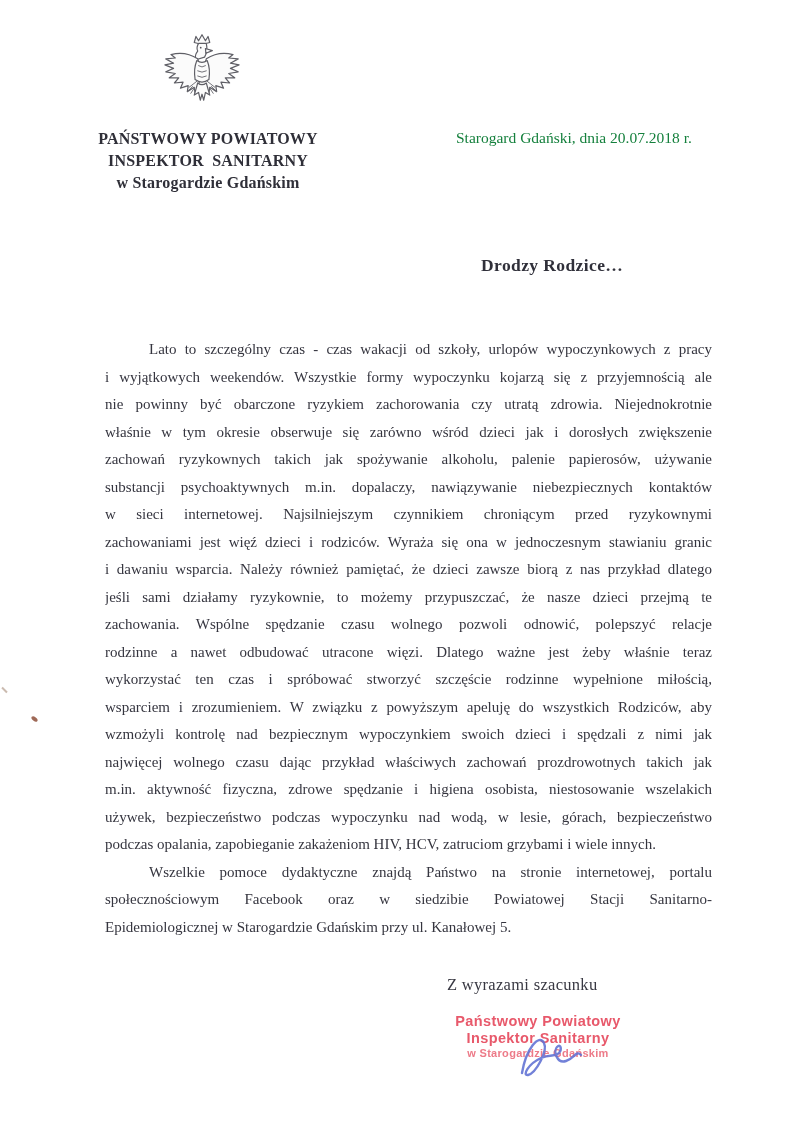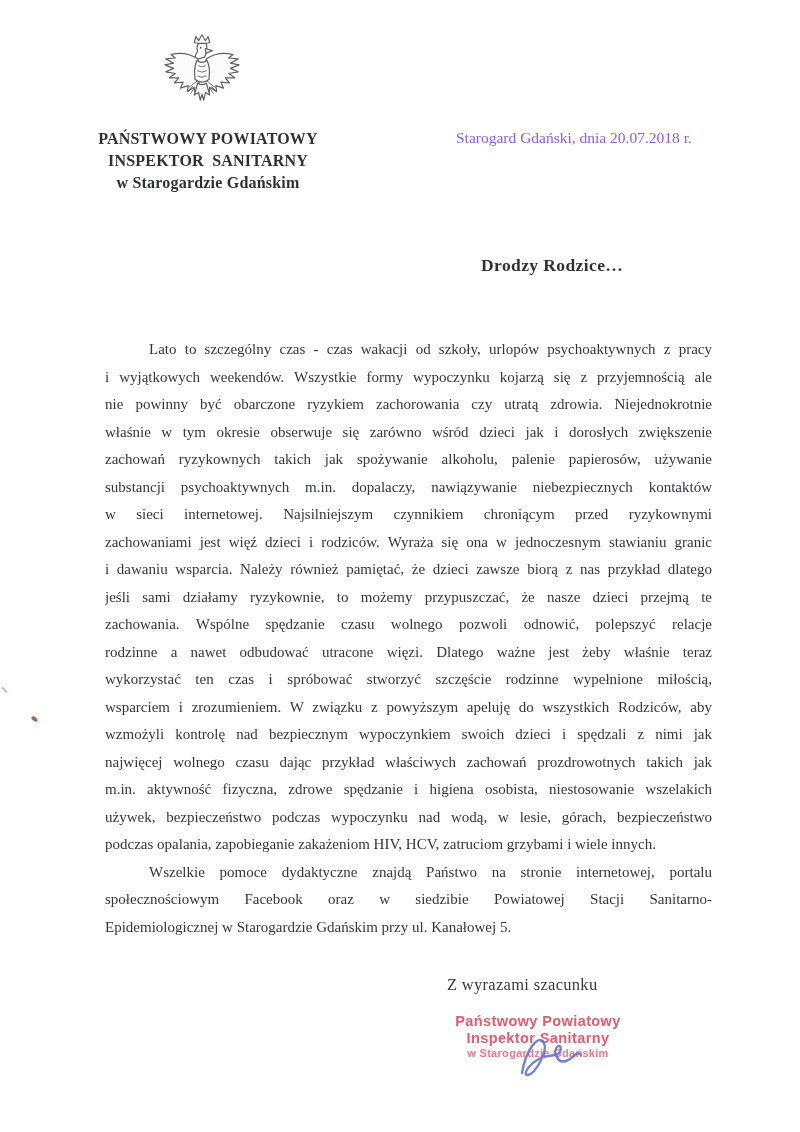--- a/index.html
+++ b/index.html
@@ -34,21 +34,21 @@
     line-height: 22px;
     letter-spacing: 0.2px;
     color: #2f2f38;
   }
   .institution .pre { white-space: pre; }
   .date-line {
     position: absolute;
     left: 456px;
     top: 129px;
     font-size: 15.5px;
-    color: #8b5cf6;
+    color: #15803d;
   }
 
   
   .salutation {
     position: absolute;
     left: 481px;
     top: 255px;
     font-size: 17.5px;
     font-weight: bold;
     letter-spacing: 0.4px;
@@ -174,21 +174,21 @@
     <div class="pre">INSPEKTOR  SANITARNY</div>
     <div>w Starogardzie Gdańskim</div>
   </div>
 
   <div class="date-line">Starogard Gdański, dnia 20.07.2018 r.</div>
 
   <div class="salutation">Drodzy Rodzice…</div>
 
   <div class="body-text">
     <div>
-      <div class="ln first">Lato to szczególny czas - czas wakacji od szkoły, urlopów psychoaktywnych z pracy</div>
+      <div class="ln first">Lato to szczególny czas - czas wakacji od szkoły, urlopów wypoczynkowych z pracy</div>
       <div class="ln">i wyjątkowych weekendów. Wszystkie formy wypoczynku kojarzą się z przyjemnością ale</div>
       <div class="ln">nie powinny być obarczone ryzykiem zachorowania czy utratą zdrowia. Niejednokrotnie</div>
       <div class="ln">właśnie w tym okresie obserwuje się zarówno wśród dzieci jak i dorosłych zwiększenie</div>
       <div class="ln">zachowań ryzykownych takich jak spożywanie alkoholu, palenie papierosów, używanie</div>
       <div class="ln">substancji psychoaktywnych m.in. dopalaczy, nawiązywanie niebezpiecznych kontaktów</div>
       <div class="ln">w sieci internetowej. Najsilniejszym czynnikiem chroniącym przed ryzykownymi</div>
       <div class="ln">zachowaniami jest więź dzieci i rodziców. Wyraża się ona w jednoczesnym stawianiu granic</div>
       <div class="ln">i dawaniu wsparcia. Należy również pamiętać, że dzieci zawsze biorą z nas przykład dlatego</div>
       <div class="ln">jeśli sami działamy ryzykownie, to możemy przypuszczać, że nasze dzieci przejmą te</div>
       <div class="ln">zachowania. Wspólne spędzanie czasu wolnego pozwoli odnowić, polepszyć relacje</div>

